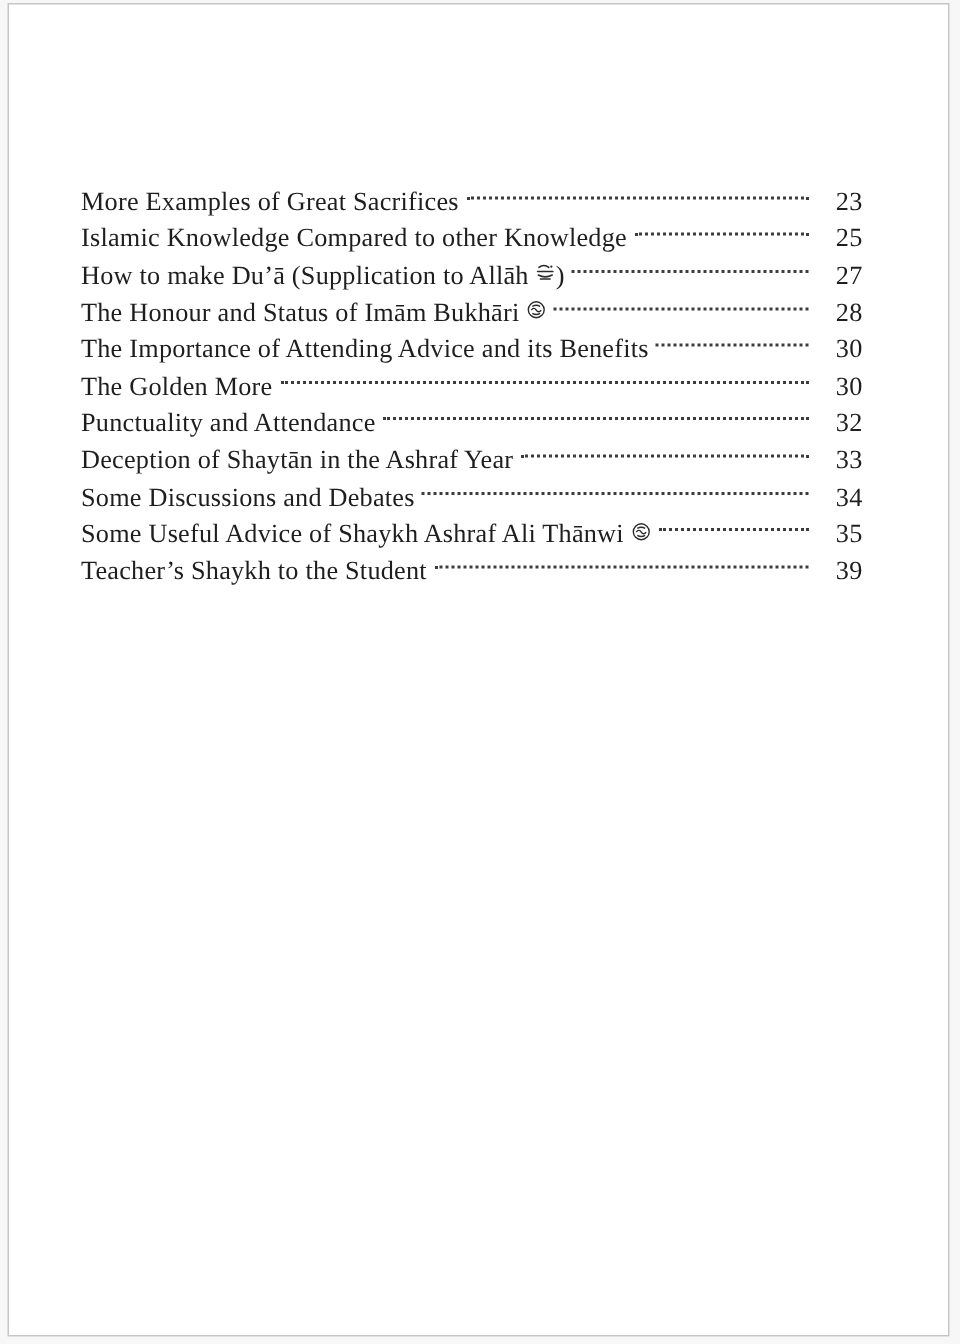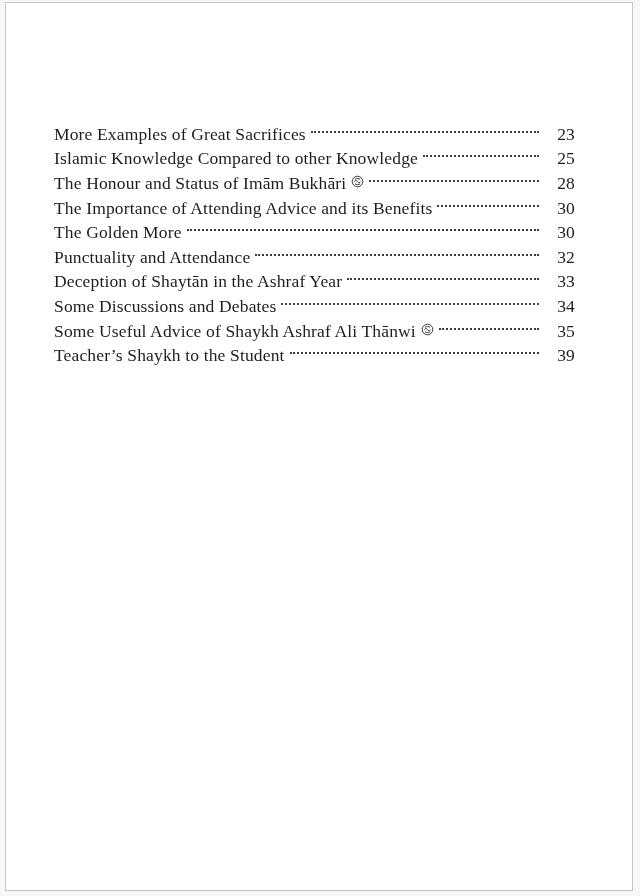--- a/index.html
+++ b/index.html
@@ -70,20 +70,37 @@
       <span class="leader"></span>
       <span class="toc-page">23</span>
     </div>
 
     <div class="toc-row">
       <span class="toc-title">Islamic Knowledge Compared to other Knowledge</span>
       <span class="leader"></span>
       <span class="toc-page">25</span>
     </div>
 
+    <div class="toc-row">
+      <span class="toc-title">How to make Du’ā (Supplication to Allāh</span>
+      <span class="honorific">
+        <svg width="13" height="13" viewBox="0 0 14 14">
+          <g stroke="#2a2a2a" fill="none" stroke-width="1.1" stroke-linecap="round">
+            <path d="M2.5 3.5c2-1.8 5-1.8 7 0"></path>
+            <path d="M1.5 6.5h11"></path>
+            <path d="M2 9c3 1.6 7 1.6 10 0"></path>
+            <path d="M3.5 11.8h7"></path>
+            <circle cx="11.4" cy="3" r="0.8" fill="#2a2a2a" stroke="none"></circle>
+          </g>
+        </svg>
+      </span>
+      <span class="toc-post">)</span>
+      <span class="leader"></span>
+      <span class="toc-page">27</span>
+    </div>
 
     <div class="toc-row">
       <span class="toc-title">The Honour and Status of Imām Bukhāri</span>
       <span class="honorific">
         <svg width="13" height="13" viewBox="0 0 14 14">
           <g stroke="#2a2a2a" fill="none" stroke-width="1">
             <circle cx="7" cy="7" r="5.7"></circle>
             <path d="M3.5 7.2c1-1.6 2.5-1.6 3.5 0s2.5 1.6 3.5 0"></path>
             <path d="M4.2 4.6c1.8-1 3.8-1 5.6 0"></path>
             <path d="M4.2 9.6c1.8 1 3.8 1 5.6 0"></path>

